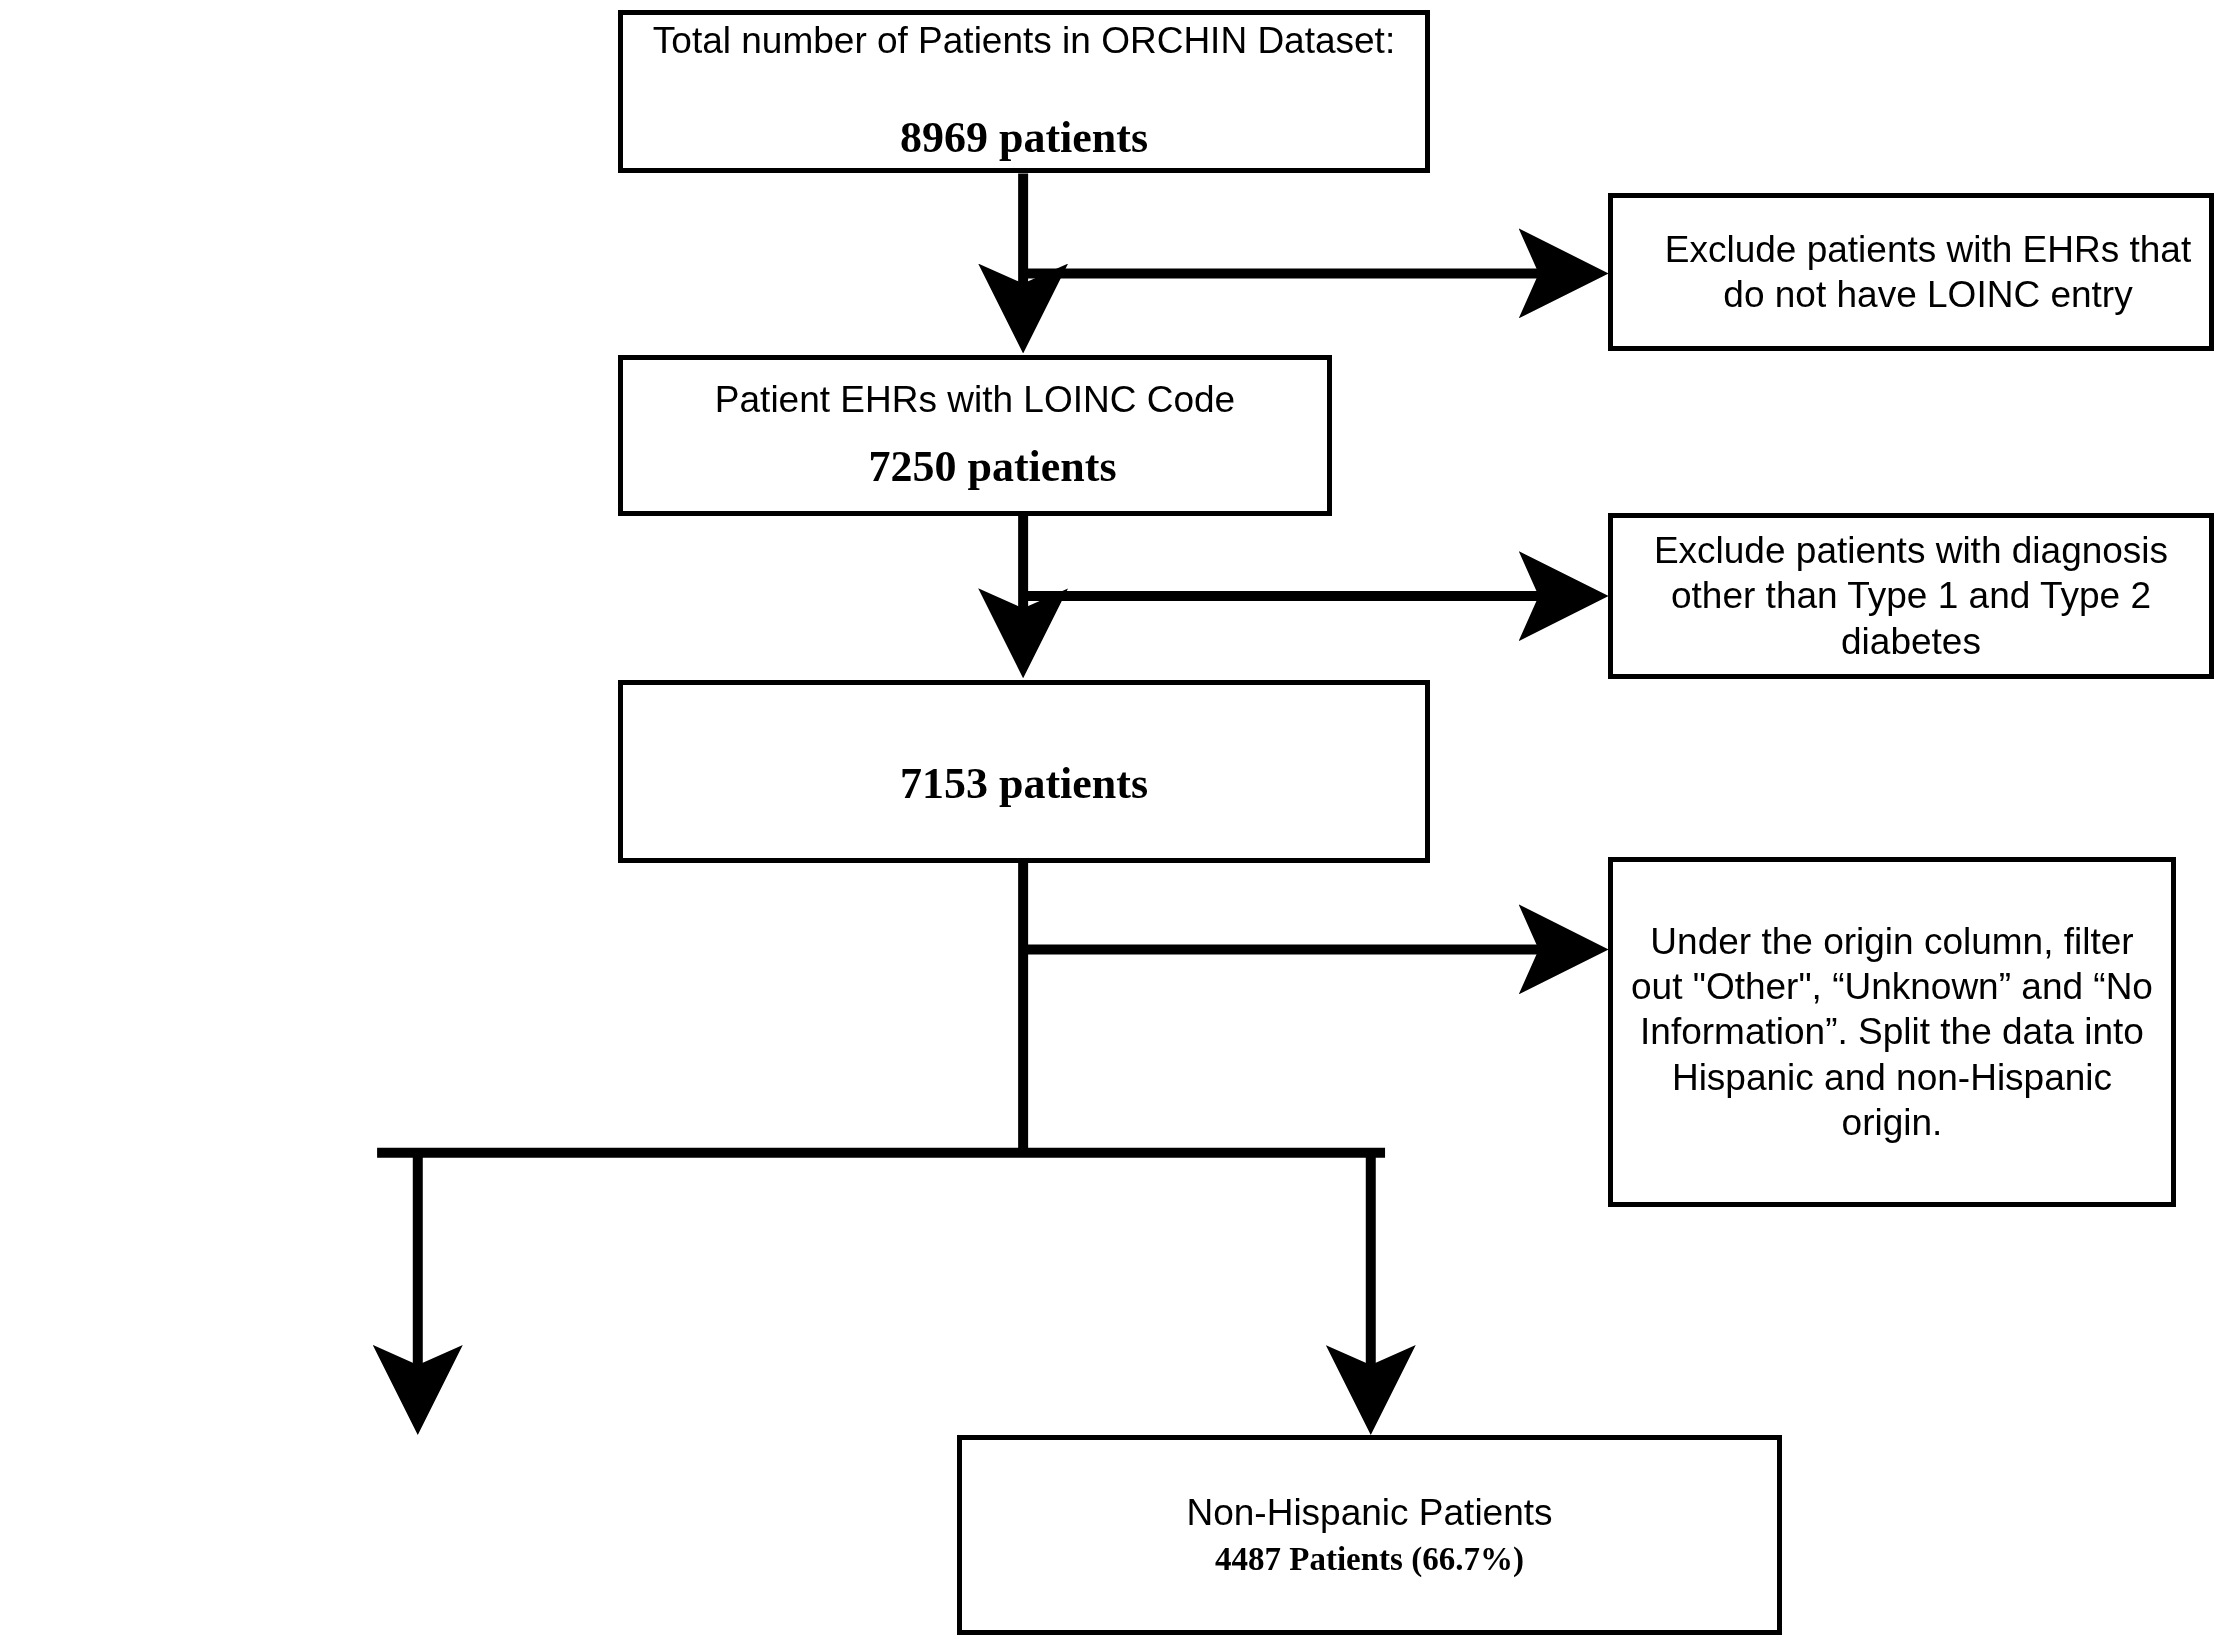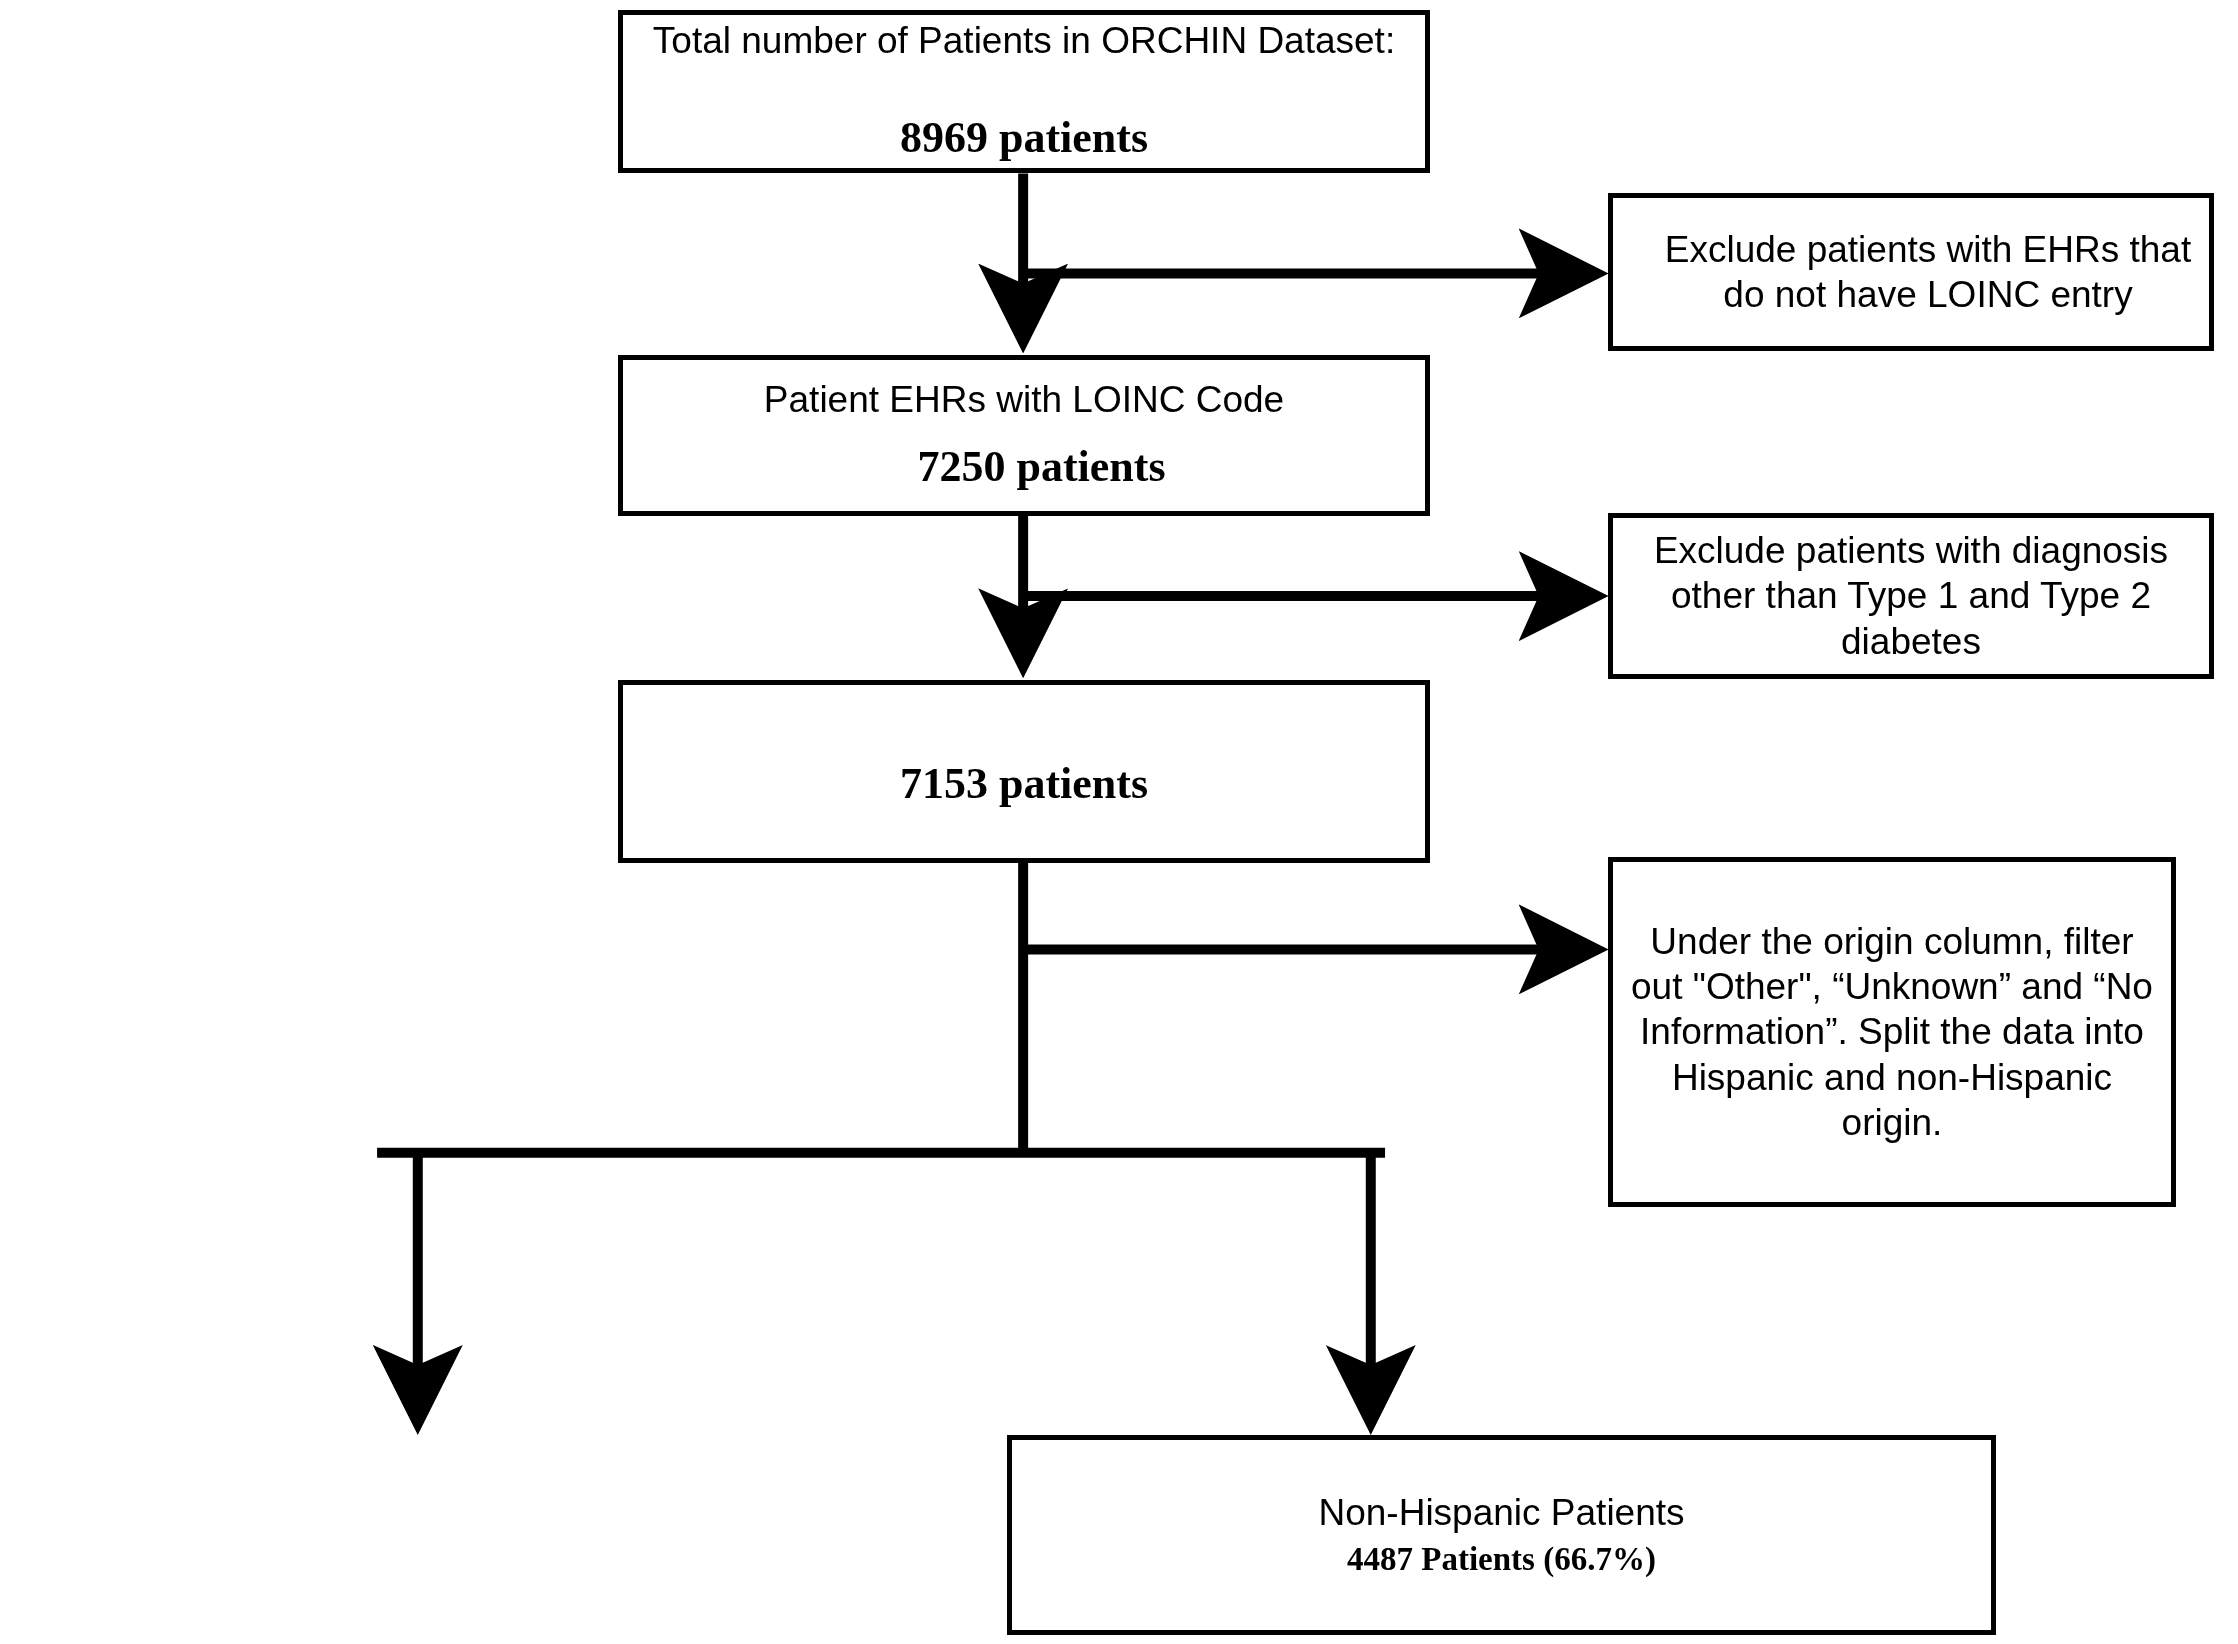--- a/index.html
+++ b/index.html
@@ -33,21 +33,21 @@
     line-height: 1.12;
     white-space: pre-line;
   }
   .node .line-bold {
     font-family: "Liberation Serif", serif;
     font-weight: 700;
     line-height: 1.12;
   }
   
   #box-total        { left: 618px;  top: 10px;   width: 812px; height: 163px; gap: 23px; }
-  #box-loinc        { left: 618px;  top: 355px;  width: 812px; height: 161px; }
+  #box-loinc        { left: 618px;  top: 355px;  width: 714px; height: 161px; }
   #box-diagnosis    { left: 618px;  top: 680px;  width: 812px; height: 183px; }
 
   #box-total    .line-regular { font-size: 37px; }
   #box-total    .line-bold    { font-size: 44px; margin-top: 28.6px; }
   #box-loinc    .line-regular { font-size: 37px; }
   #box-loinc    .line-bold    { font-size: 44px; margin-top: 21.4px; margin-left: 35px; }
   #box-diagnosis .line-regular{ font-size: 37px; }
   #box-diagnosis .line-bold   { font-size: 44px; margin-top: 24px; }
 
   
@@ -68,21 +68,21 @@
     font-size: 37px;
     font-weight: 400;
     line-height: 1.22;
   }
   #annot-loinc      { left: 1608px; top: 193px;  width: 606px; height: 158px; padding-left: 44px; }
   #annot-diabetes   { left: 1608px; top: 513px;  width: 606px; height: 166px; }
   #annot-origin     { left: 1608px; top: 857px; width: 568px; height: 350px; }
 
   
   #box-hispanic     { left: 7.1px;   top: 1435px; width: 828px; height: 200px; }
-  #box-nonhispanic  { left: 1007px; top: 1435px; width: 989px; height: 200px; }
+  #box-nonhispanic  { left: 957px; top: 1435px; width: 825px; height: 200px; }
 
   #box-hispanic    .line-regular { font-size: 37px; }
   #box-hispanic    .line-bold    { font-size: 46px; margin-top: 33px; }
   #box-nonhispanic .line-regular { font-size: 37px; }
   #box-nonhispanic .line-bold    { font-size: 33px; margin-top: 7.1px; }
 
   
   #connectors {
     position: absolute;
     left: 0; top: 0;

